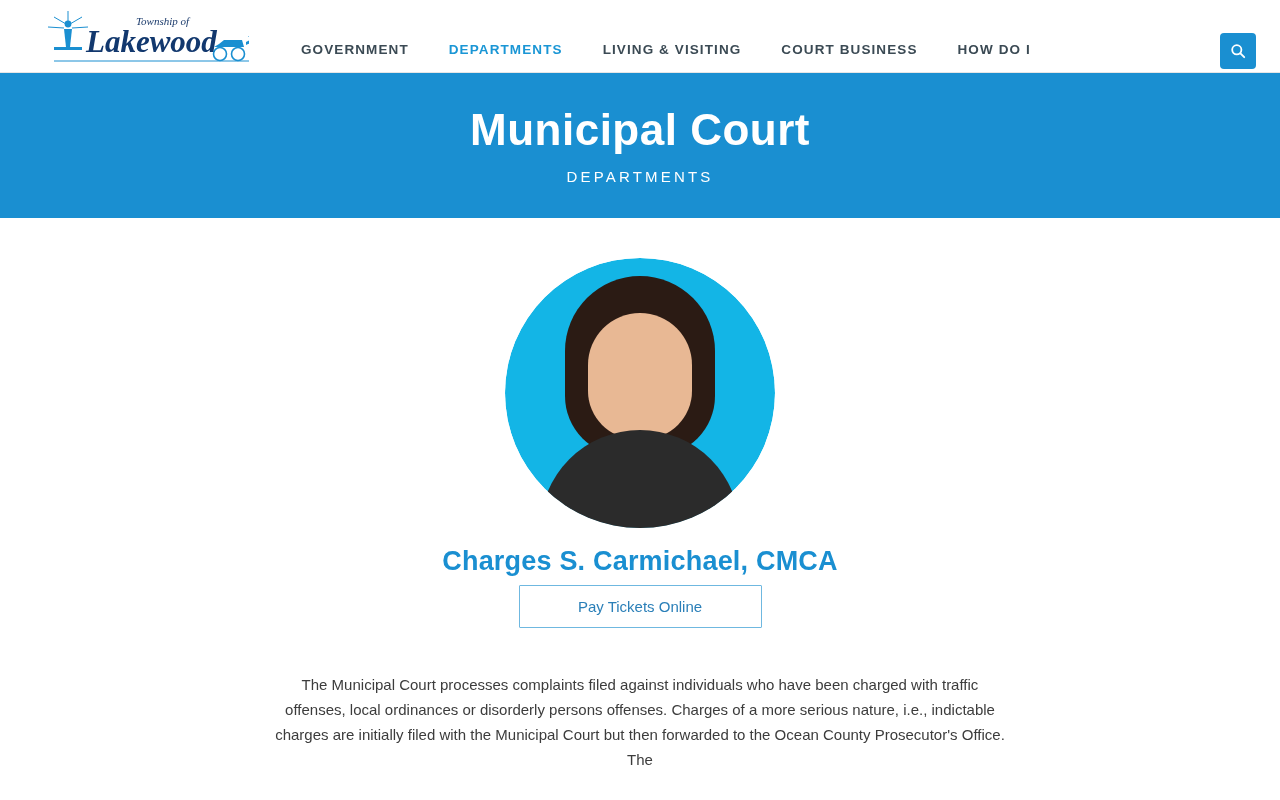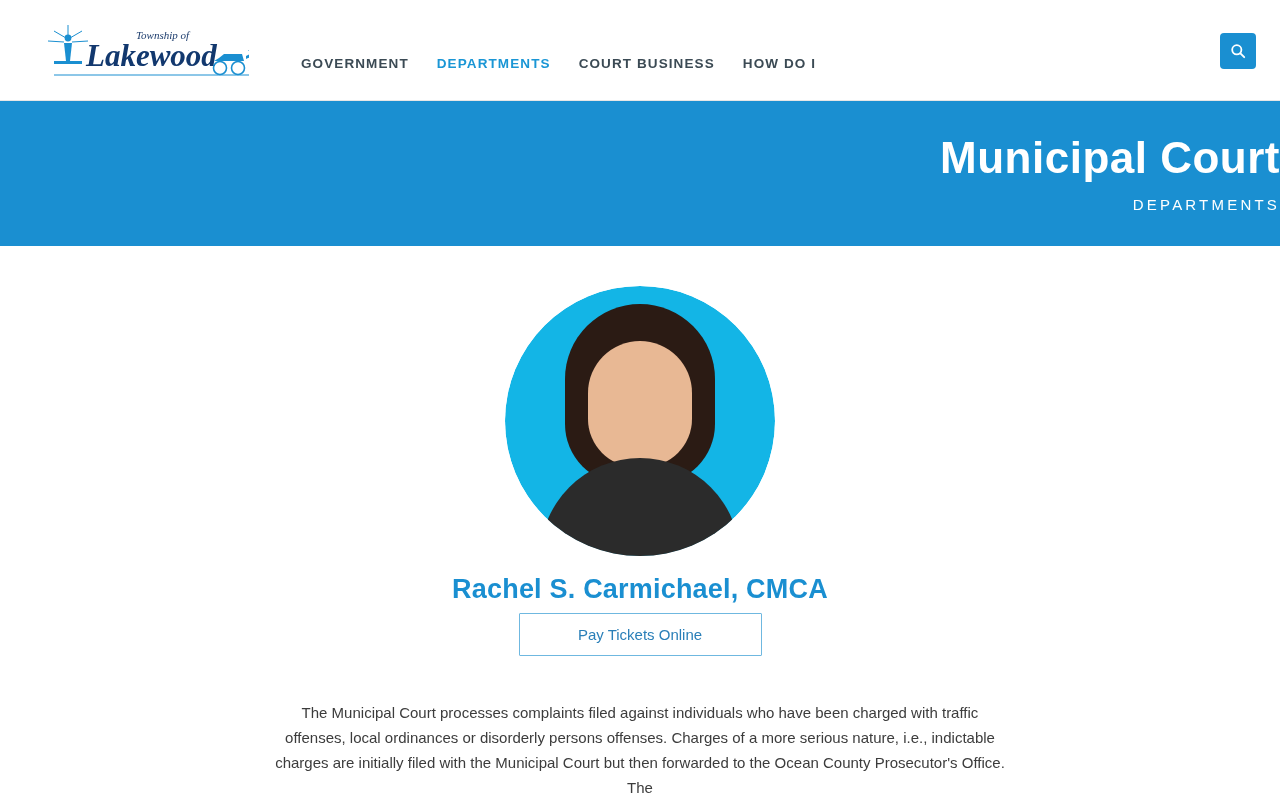--- a/index.html
+++ b/index.html
@@ -8,21 +8,21 @@
     padding: 0;
     width: 1280px;
     height: 800px;
     overflow: hidden;
     background: #ffffff;
     font-family: "Liberation Sans", sans-serif;
   }
 
   
   .site-header {
-    height: 101px;
+    height: 73px;
     width: 100%;
     background: #ffffff;
     border-bottom: 1px solid #e6e6e6;
     display: flex;
     align-items: center;
     position: relative;
   }
   .logo-wrap {
     margin-left: 24px;
     width: 225px;
@@ -30,21 +30,21 @@
     display: flex;
     align-items: center;
     flex: 0 0 auto;
   }
   .logo-svg { display: block; }
 
   .main-nav {
     display: flex;
     align-items: center;
     margin-left: 38px;
-    gap: 0px;
+    gap: 12px;
     margin-top: 26px;
   }
   .nav-item {
     font-size: 13.5px;
     letter-spacing: 1.1px;
     font-weight: bold;
     color: #3b4a54;
     text-decoration: none;
     padding: 6px 14px;
     white-space: nowrap;
@@ -67,21 +67,21 @@
     cursor: pointer;
   }
 
   
   .page-banner {
     background: #1a8fd1;
     height: 145px;
     width: 100%;
     display: flex;
     flex-direction: column;
-    align-items: flex-end;
+    align-items: center;
     justify-content: center;
     color: #fff;
   }
   .banner-title {
     font-size: 44px;
     font-weight: bold;
     letter-spacing: 0.5px;
     line-height: 1.1;
     margin: 0 0 14px 0;
   }
@@ -221,20 +221,21 @@
         <path d="M222 35 c6 -4 12 -2 14 2 l-3 10 -4 -1 2 -8 c-2 -2 -6 -2 -9 0 Z"></path>
         <path d="M224 30 l4 -4 2 4 z"></path>
       </g>
       <line x1="30" y1="54" x2="225" y2="54" stroke="#1a8fd1" stroke-width="1"></line>
     </svg>
   </div>
 
   <nav class="main-nav">
     <a class="nav-item" href="#">GOVERNMENT</a>
     <a class="nav-item active" href="#">DEPARTMENTS</a>
+    <a class="nav-item" href="#">LIVING &amp; VISITING</a>
     <a class="nav-item" href="#">COURT BUSINESS</a>
     <a class="nav-item" href="#">HOW DO I</a>
   </nav>
 
   <button class="search-btn">
     <svg width="16" height="16" viewBox="0 0 16 16">
       <circle cx="6.8" cy="6.8" r="4.6" fill="none" stroke="#ffffff" stroke-width="1.8"></circle>
       <line x1="10.4" y1="10.4" x2="14.2" y2="14.2" stroke="#ffffff" stroke-width="1.9" stroke-linecap="round"></line>
     </svg>
   </button>
@@ -247,21 +248,21 @@
 
 <main class="content">
 
   <div class="portrait">
     <div class="bg"></div>
     <div class="hair"></div>
     <div class="face"></div>
     <div class="body"></div>
   </div>
 
-  <h2 class="person-name">Rachel S. Carmichael, CMCA</h2>
+  <h2 class="person-name">Charges S. Carmichael, CMCA</h2>
 
   <div class="button-row">
     <button class="outline-btn">Pay Tickets Online</button>
   </div>
 
   <p class="intro-text">The Municipal Court processes complaints filed against individuals who have been charged with traffic offenses, local ordinances or disorderly persons offenses. Charges of a more serious nature, i.e., indictable charges are initially filed with the Municipal Court but then forwarded to the Ocean County Prosecutor's Office. The</p>
 
 </main>
 
 </body></html>

